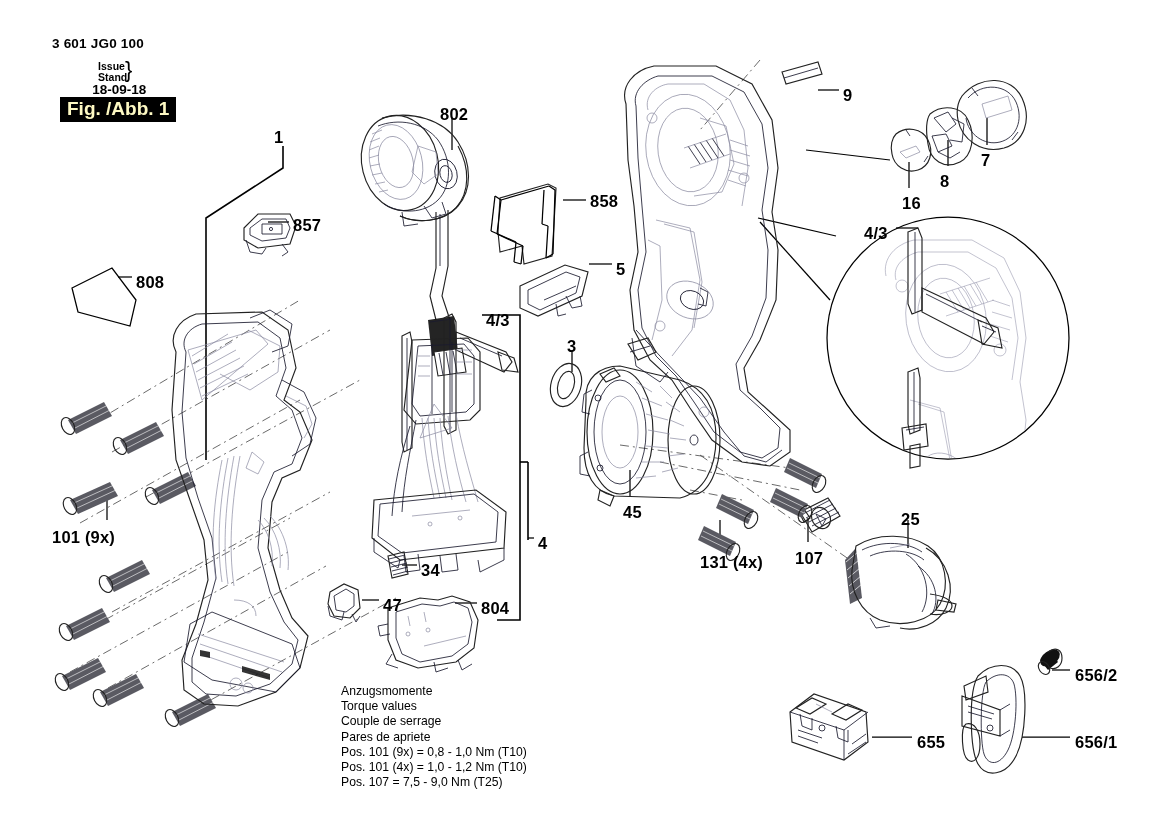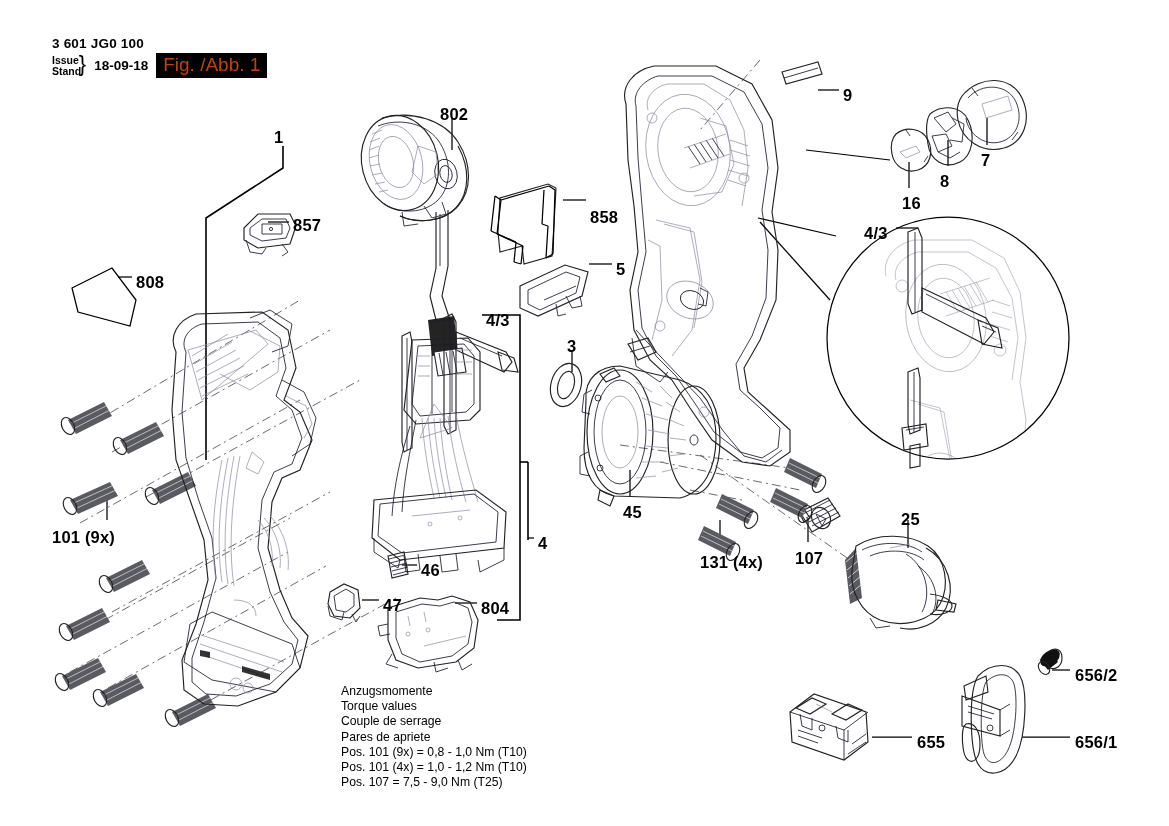--- a/index.html
+++ b/index.html
@@ -7,25 +7,25 @@
   body{
     font-family:"Liberation Sans", sans-serif;
     width:1169px;height:826px;position:relative;overflow:hidden;
     color:#000;
   }
   #sheet{position:absolute;left:0;top:0;width:1169px;height:826px;}
 
   
   .hdr{position:absolute;left:52px;top:36px;}
   .hdr-partno{font-size:13.5px;font-weight:700;letter-spacing:.2px;white-space:nowrap;}
-  .hdr-row2{display:flex;align-items:center;margin-top:2px;}
+  .hdr-row2{display:flex;align-items:center;margin-top:10px;flex-direction:column;}
   .issue-stand{position:relative;font-size:10.5px;font-weight:700;line-height:10.5px;padding-right:3px;}
   .issue-stand .br{position:absolute;right:-2px;top:-2px;font-size:22px;font-weight:400;line-height:22px;}
   .hdr-date{font-size:13.5px;font-weight:700;margin-left:10px;white-space:nowrap;}
-  .fig-box{background:#000;color:#c2410c;font-size:19px;font-weight:400;
+  .fig-box{background:#000;color:#fef9c3;font-size:19px;font-weight:700;
            padding:1px 7px 3px 7px;margin-left:8px;white-space:nowrap;line-height:21px;}
 
   
   .mods{position:absolute;left:52px;top:736px;font-size:11px;line-height:12.6px;font-weight:400;}
   .torque{position:absolute;left:313px;top:684px;font-size:12.2px;line-height:15.2px;font-weight:400;margin-left:28px;}
 
   
   .lab{position:absolute;font-size:16.5px;font-weight:700;white-space:nowrap;letter-spacing:.2px;}
 
   svg{position:absolute;left:0;top:0;}
@@ -686,37 +686,37 @@
       <path class="thin" d="M914 372 L914 432"></path>
       <path class="thin2" d="M902 428 L926 424 L928 446 L904 450 Z" fill="#f6f6fa"></path>
       <path class="thin" d="M906 430 L924 427"></path>
       <path class="thin2" d="M910 446 L920 444 L920 466 L910 468 Z" fill="#f2f2f7"></path>
     </g>
 
   </svg>
 
   <div class="lab" style="left:274px;top:128px;">1</div>
   <div class="lab" style="left:440px;top:105px;">802</div>
-  <div class="lab" style="left:590px;top:208px;">858</div>
+  <div class="lab" style="left:590px;top:192px;">858</div>
   <div class="lab" style="left:843px;top:86px;">9</div>
   <div class="lab" style="left:981px;top:151px;">7</div>
   <div class="lab" style="left:940px;top:172px;">8</div>
   <div class="lab" style="left:902px;top:194px;">16</div>
   <div class="lab" style="left:293px;top:216px;">857</div>
   <div class="lab" style="left:864px;top:224px;">4/3</div>
   <div class="lab" style="left:136px;top:273px;">808</div>
   <div class="lab" style="left:616px;top:260px;">5</div>
   <div class="lab" style="left:486px;top:311px;">4/3</div>
   <div class="lab" style="left:567px;top:337px;">3</div>
   <div class="lab" style="left:52px;top:528px;">101 (9x)</div>
   <div class="lab" style="left:623px;top:503px;">45</div>
   <div class="lab" style="left:901px;top:510px;">25</div>
   <div class="lab" style="left:538px;top:534px;">4</div>
   <div class="lab" style="left:700px;top:553px;">131 (4x)</div>
   <div class="lab" style="left:795px;top:549px;">107</div>
-  <div class="lab" style="left:421px;top:561px;">46</div>
+  <div class="lab" style="left:421px;top:561px;">34</div>
   <div class="lab" style="left:383px;top:596px;">47</div>
   <div class="lab" style="left:481px;top:599px;">804</div>
   <div class="lab" style="left:1075px;top:666px;">656/2</div>
   <div class="lab" style="left:917px;top:733px;">655</div>
   <div class="lab" style="left:1075px;top:733px;">656/1</div>
 
 </div>
 
 </body></html>

